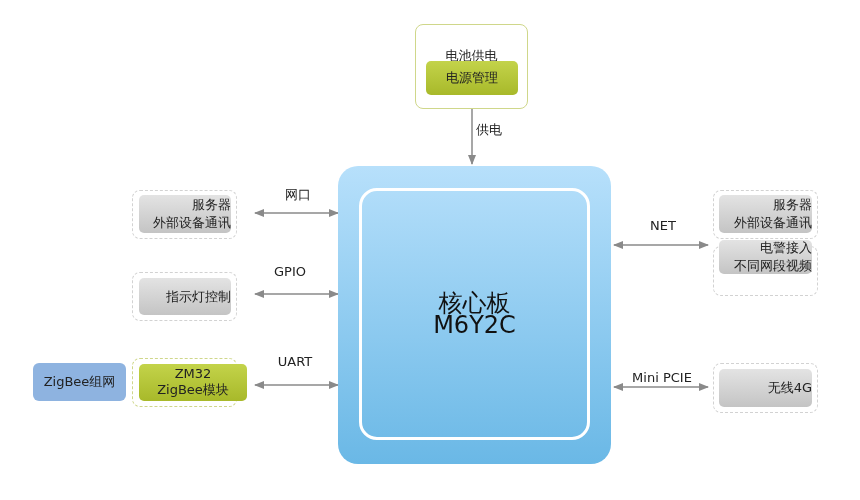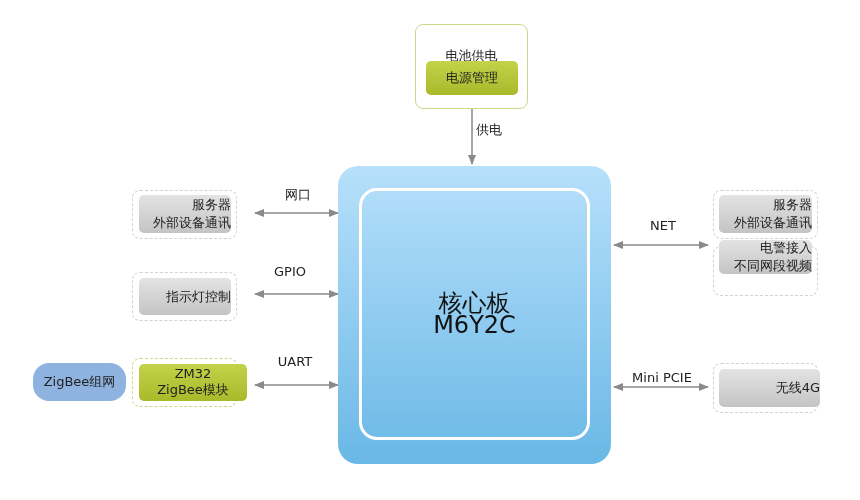--- a/index.html
+++ b/index.html
@@ -17,21 +17,21 @@
                 background:linear-gradient(#b7e0fb,#6ab8e6); }
   .core-inner { left:359px; top:188px; width:231px; height:252px; border:3px solid #ffffff; border-radius:18px;
                 display:flex; flex-direction:column; align-items:center; justify-content:center; }
   .core-inner span { font-size:24px; line-height:22px; color:#111; }
   
   .dash { border:1.5px dashed #d2d2d2; border-radius:8px; background:#fff; }
   .dash.g { border-color:#cfd78a; }
   .grey { background:linear-gradient(#e3e3e3,#c4c4c4); border-radius:5px; display:flex; flex-direction:column;
           align-items:flex-end; justify-content:center; }
   .gbox { display:flex; flex-direction:column; align-items:center; justify-content:center; }
-  .blue-box { left:33px; top:363px; width:93px; height:38px; background:#8eb3e0; border-radius:16px;
+  .blue-box { left:33px; top:363px; width:93px; height:38px; background:#8eb3e0; border-radius:6px;
               display:flex; align-items:center; justify-content:center; }
   .label { font-size:13px; color:#222; text-align:center; }
   svg { position:absolute; left:0; top:0; }
 </style>
 </head>
 <body>
 
 <svg width="860" height="500">
   <defs>
     <marker id="ah" markerWidth="10" markerHeight="10" refX="9" refY="5" orient="auto" markerUnits="userSpaceOnUse">
@@ -92,15 +92,15 @@
   <span class="label">外部设备通讯</span>
 </div>
 <div class="abs dash" style="left:713px;top:246px;width:105px;height:50px;"></div>
 <div class="abs grey" style="left:719px;top:240px;width:93px;height:34px;">
   <span class="label">电警接入</span>
   <span class="label">不同网段视频</span>
 </div>
 
 <div class="abs label" style="left:630px;top:370px;width:64px;">Mini PCIE</div>
 <div class="abs dash" style="left:713px;top:363px;width:105px;height:50px;"></div>
-<div class="abs grey" style="left:719px;top:369px;width:101px;height:38px;padding-left:7px;">
+<div class="abs grey" style="left:719px;top:369px;width:93px;height:38px;padding-left:7px;">
   <span class="label">无线4G</span>
 </div>
 
 </body></html>

